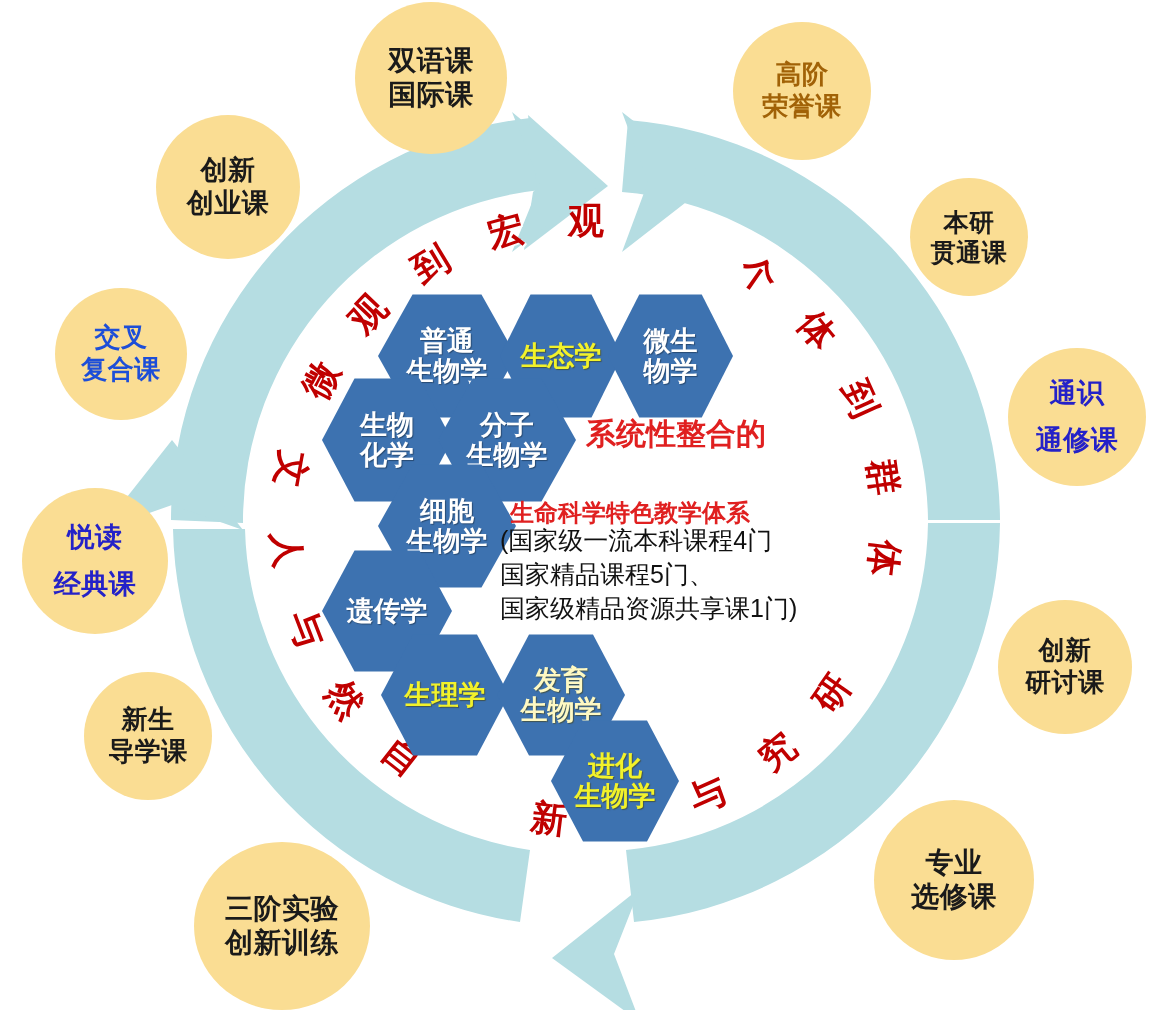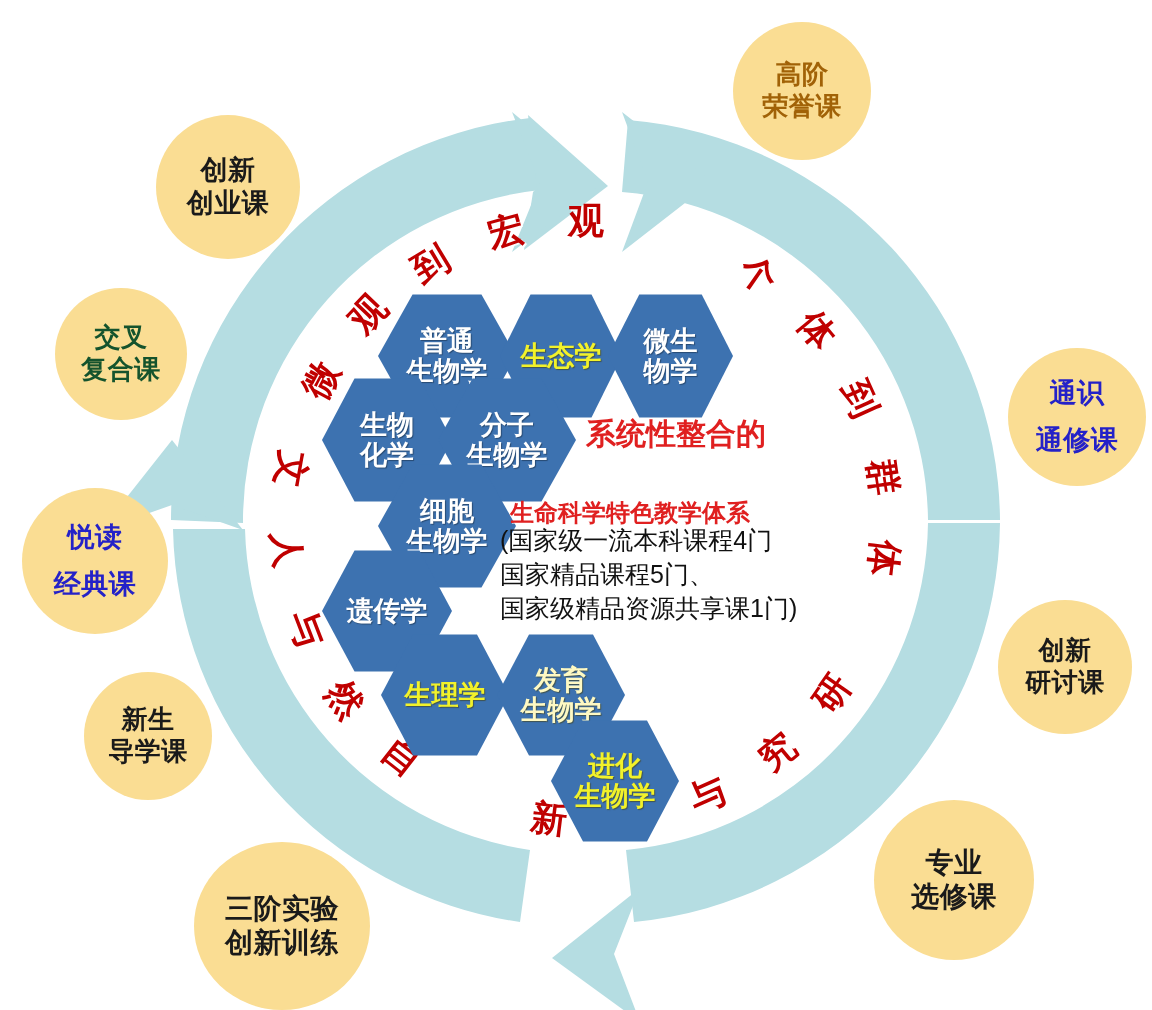--- a/index.html
+++ b/index.html
@@ -215,33 +215,41 @@
 
   <div class="red-head" style="left:586px;top:414px;font-size:30px;">系统性整合的</div>
   <div class="red-head" style="left:510px;top:497px;font-size:24px;">生命科学特色教学体系</div>
 
   <div class="note" style="left:500px;top:524px;font-size:25px;">
     <span>(国家级一流本科课程4门</span>
     <span>国家精品课程5门、</span>
     <span>国家级精品资源共享课1门)</span>
   </div>
 
+  <div class="bubble" style="left: 355px; top: 2px; width: 152px; height: 152px; font-size: 28px; color: rgb(26, 26, 26);">
+    <span>双语课</span>
+    <span>国际课</span>
+  </div>
 
   <div class="bubble" style="left: 733px; top: 22px; width: 138px; height: 138px; font-size: 26px; color: #a16207;">
     <span>高阶</span>
     <span>荣誉课</span>
   </div>
 
   <div class="bubble" style="left: 156px; top: 115px; width: 144px; height: 144px; font-size: 27px; color: rgb(26, 26, 26);">
     <span>创新</span>
     <span>创业课</span>
   </div>
 
-
-  <div class="bubble" style="left: 55px; top: 288px; width: 132px; height: 132px; font-size: 26px; color: #14532d;">
+  <div class="bubble" style="left: 910px; top: 178px; width: 118px; height: 118px; font-size: 25px; color: rgb(26, 26, 26);">
+    <span>本研</span>
+    <span>贯通课</span>
+  </div>
+
+  <div class="bubble" style="left: 55px; top: 288px; width: 132px; height: 132px; font-size: 26px; color: #1d4ed8;">
     <span>交叉</span>
     <span>复合课</span>
   </div>
 
   <div class="bubble blue-txt" style="left: 1008px; top: 348px; width: 138px; height: 138px; font-size: 27px; color: rgb(36, 33, 200);">
     <span>通识</span>
     <span>通修课</span>
   </div>
 
   <div class="bubble blue-txt" style="left: 22px; top: 488px; width: 146px; height: 146px; font-size: 27px; color: rgb(36, 33, 200);">

